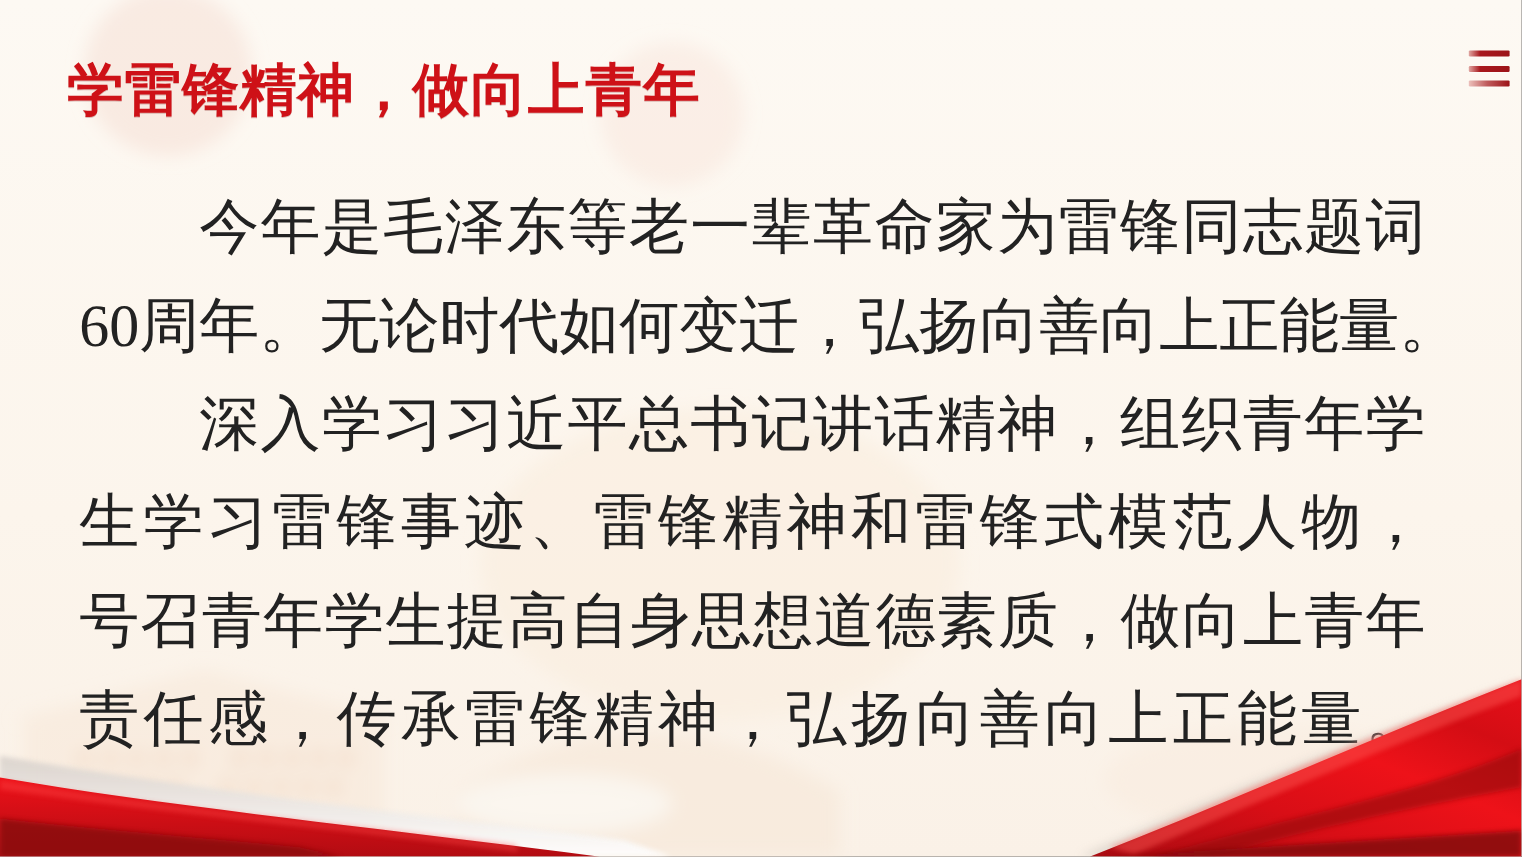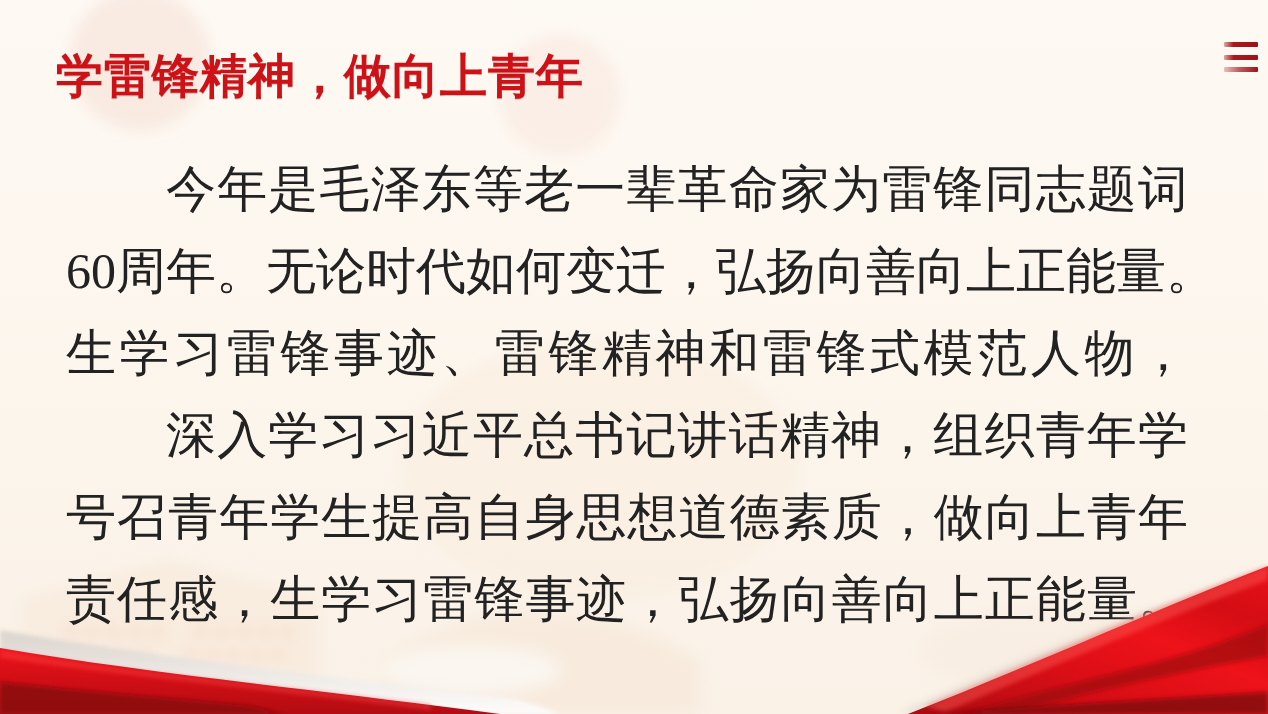--- a/index.html
+++ b/index.html
@@ -113,24 +113,24 @@
 
   <div class="menu-icon">
     <div class="menu-bar"></div>
     <div class="menu-bar"></div>
     <div class="menu-bar light"></div>
   </div>
 
   <div class="body-text">
     <div class="line indent">今年是毛泽东等老一辈革命家为雷锋同志题词</div>
     <div class="line">60周年。无论时代如何变迁，弘扬向善向上正能量。</div>
+    <div class="line indent">深入学习习近平总书记讲话精神，组织青年学</div>
     <div class="line">生学习雷锋事迹、雷锋精神和雷锋式模范人物，</div>
-    <div class="line indent">深入学习习近平总书记讲话精神，组织青年学</div>
     <div class="line">号召青年学生提高自身思想道德素质，做向上青年</div>
-    <div class="line">责任感，生学习雷锋事迹，弘扬向善向上正能量。</div>
+    <div class="line">责任感，传承雷锋精神，弘扬向善向上正能量。</div>
   </div>
 
   <svg id="ribbons" class="decor" viewBox="0 0 1268 170" xmlns="http://www.w3.org/2000/svg">
     <defs>
       <linearGradient id="gR" x1="0" y1="1" x2="1" y2="0">
         <stop offset="0" stop-color="#a80c12"></stop>
         <stop offset="0.35" stop-color="#d90e16"></stop>
         <stop offset="0.6" stop-color="#ee1219"></stop>
         <stop offset="0.8" stop-color="#d40d14"></stop>
         <stop offset="1" stop-color="#e8101a"></stop>

